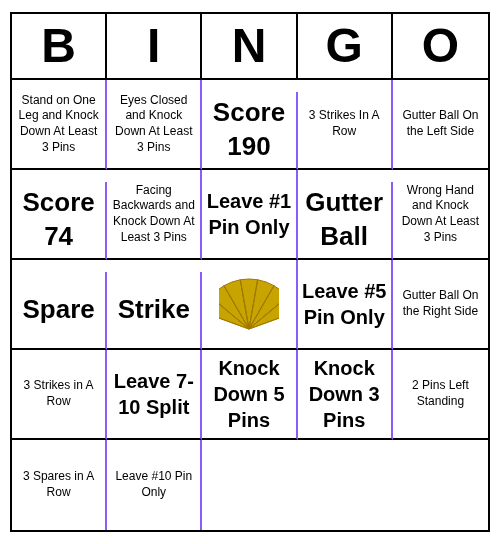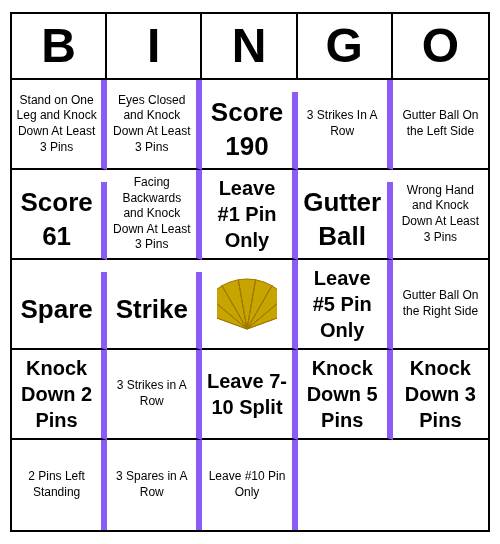--- a/index.html
+++ b/index.html
@@ -31,21 +31,21 @@
     }
     .bingo-letter:last-child {
       border-right: none;
     }
     .bingo-grid {
       display: grid;
       grid-template-columns: repeat(5, 1fr);
       grid-template-rows: repeat(5, 90px);
     }
     .bingo-cell {
-      border-right: 6px solid #8b5cf6;
+      border-right: 2px solid #8b5cf6;
       border-bottom: 2px solid #000;
       display: flex;
       align-items: center;
       justify-content: center;
       text-align: center;
       padding: 4px;
       font-size: 12px;
       line-height: 1.3;
       position: relative;
     }
@@ -86,21 +86,21 @@
       <div class="bingo-cell large-text">
         <span>Score 190</span>
       </div>
       <div class="bingo-cell">
         <span>3 Strikes In A Row</span>
       </div>
       <div class="bingo-cell">
         <span>Gutter Ball On the Left Side</span>
       </div>
       <div class="bingo-cell large-text">
-        <span>Score 61</span>
+        <span>Score 74</span>
       </div>
       <div class="bingo-cell">
         <span>Facing Backwards and Knock Down At Least 3 Pins</span>
       </div>
       <div class="bingo-cell medium-text">
         <span>Leave #1 Pin Only</span>
       </div>
       <div class="bingo-cell large-text">
         <span>Gutter Ball</span>
       </div>
@@ -131,23 +131,20 @@
           <line x1="30" y1="55" x2="68.3022221559489" y2="22.860619515673037" stroke="#a07800" stroke-width="1"></line>
           <line x1="30" y1="55" x2="76.98463103929542" y2="37.89899283371656" stroke="#a07800" stroke-width="1"></line>
         </svg>
       </div>
       <div class="bingo-cell medium-text">
         <span>Leave #5 Pin Only</span>
       </div>
       <div class="bingo-cell">
         <span>Gutter Ball On the Right Side</span>
       </div>
-      <div class="bingo-cell medium-text">
-        <span>Knock Down 2 Pins</span>
-      </div>
       <div class="bingo-cell">
         <span>3 Strikes in A Row</span>
       </div>
       <div class="bingo-cell medium-text">
         <span>Leave 7-10 Split</span>
       </div>
       <div class="bingo-cell medium-text">
         <span>Knock Down 5 Pins</span>
       </div>
       <div class="bingo-cell medium-text">

